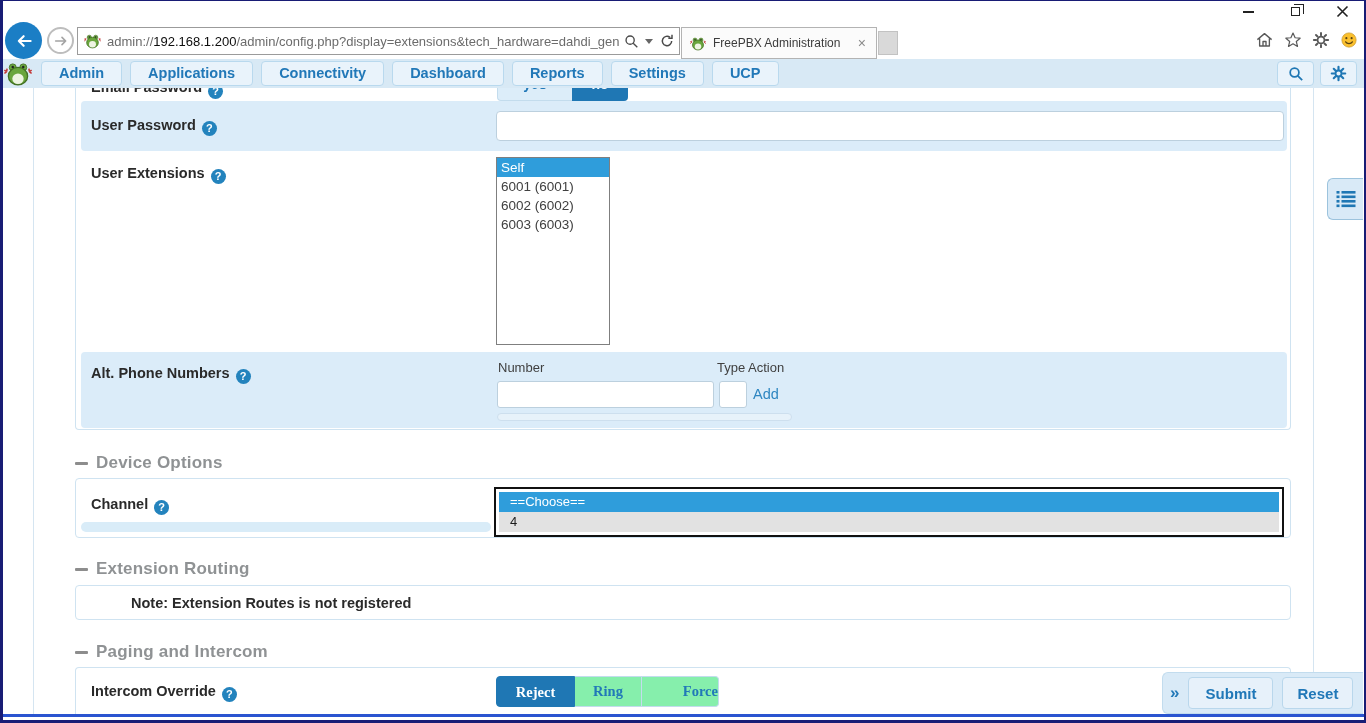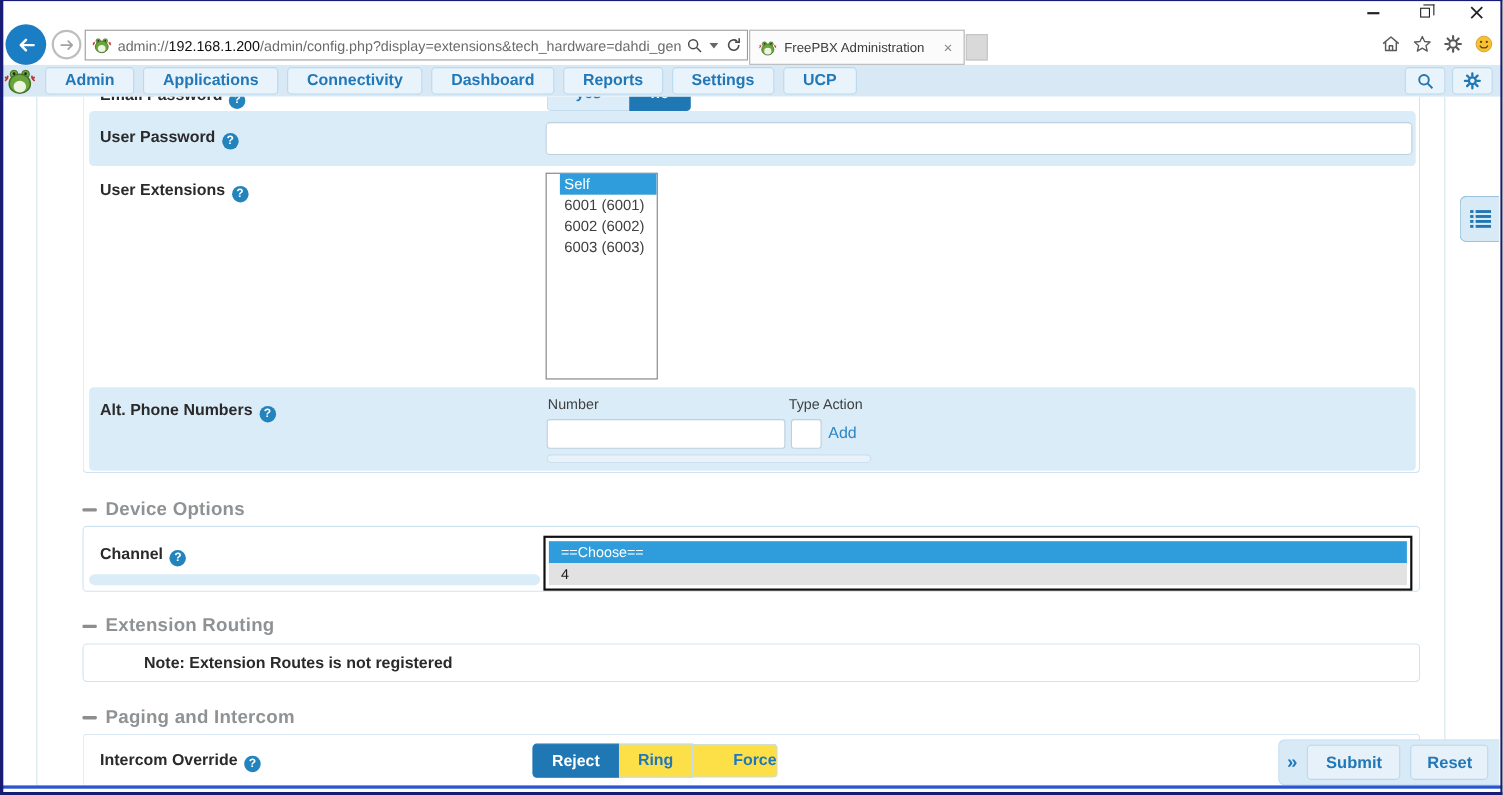--- a/index.html
+++ b/index.html
@@ -64,21 +64,21 @@
   .clip-help{vertical-align:-3px;}
   .toggle{position:absolute;left:421px;top:-21px;height:34px;display:flex;}
   .toggle .t-yes{width:75px;background:#dcedf9;border:1px solid #c3dced;border-right:none;border-radius:4px 0 0 4px;
         color:var(--accent-text,#2178b8);font-weight:700;font-size:14px;text-align:center;line-height:32px;cursor:pointer;}
   .toggle .t-no{width:56px;background:var(--accent,#1f77b4);color:#fff;font-weight:700;font-size:14px;
         text-align:center;line-height:34px;border-radius:0 4px 4px 0;cursor:pointer;}
 
   .text-input{border:1px solid #bcd0de;border-radius:4px;background:#fff;font-size:14px;padding:0 8px;outline:none;}
 
   
-  .listbox{position:absolute;left:420px;top:69px;width:102px;height:188px;border:1px solid #7f7f7f;background:#fff;overflow:hidden;cursor:pointer;padding-left:12px;}
+  .listbox{position:absolute;left:420px;top:69px;width:114px;height:188px;border:1px solid #7f7f7f;background:#fff;overflow:hidden;cursor:pointer;}
   .lb-opt{height:19px;line-height:19px;font-size:13.5px;color:#404040;padding-left:4px;white-space:nowrap;}
   .lb-opt.sel{background:var(--select-hl,#2f9ddb);color:#fff;}
 
   
   .colhead{position:absolute;font-size:13px;color:#404040;}
   .altbar{position:absolute;left:416px;top:61px;width:295px;height:8px;background:#e7f2fa;border:1px solid #cddfee;border-radius:4px;}
   .addlink{position:absolute;left:672px;top:34px;font-size:14.5px;color:var(--link,#2e86c1);cursor:pointer;}
 
   
   .sec-head{position:absolute;left:75px;display:flex;align-items:center;cursor:pointer;}
@@ -89,23 +89,23 @@
 
   .chan-bar{position:absolute;left:5px;bottom:5px;width:410px;height:10px;background:#d9ecf8;border-radius:5px;}
 
   
   .dropdown{position:absolute;left:494px;top:399px;width:790px;height:50px;border:2px solid #111;background:#fff;padding:3px;z-index:5;}
   .dd-opt{height:20px;line-height:20px;font-size:13px;padding-left:11px;color:#1c1c1c;cursor:pointer;}
   .dd-opt.hl{background:var(--select-hl,#2f9ddb);color:#fff;}
   .dd-opt.alt{background:#e2e2e2;}
 
   
-  .btn-group{position:absolute;left:408px;top:8px;height:31px;display:flex;}
+  .btn-group{position:absolute;left:420px;top:8px;height:31px;display:flex;font-family:Liberation Serif, serif;}
   .grp-btn{height:31px;line-height:29px;text-align:center;font-weight:700;font-size:14.5px;cursor:pointer;
-           background:#fde047;color:var(--accent-text,#2178b8);border:1px solid #c3dced;border-left:none;}
+           background:#86efac;color:var(--accent-text,#2178b8);border:1px solid #c3dced;border-left:none;}
   .grp-btn.first{border-left:1px solid #c3dced;border-radius:4px 0 0 4px;}
   .grp-btn.last{border-radius:0 4px 4px 0;text-align:right;}
   .grp-btn.active{background:var(--accent,#1f77b4);color:#fff;border-color:var(--accent,#1f77b4);line-height:31px;}
 
   
   .actionbar{position:absolute;left:1162px;top:584px;width:201px;height:42px;background:var(--panel-blue,#d9eaf7);
              border:1px solid #c2dcee;border-right:none;border-radius:6px 0 0 6px;display:flex;align-items:center;
              padding-left:7px;gap:9px;z-index:6;}
   .expand-glyph{color:var(--accent-text,#2178b8);font-size:17px;font-weight:700;cursor:pointer;}
   .ab-btn{height:32px;border:1px solid #b9d7ec;border-radius:4px;background:#e7f1fa;color:var(--accent-text,#2178b8);

